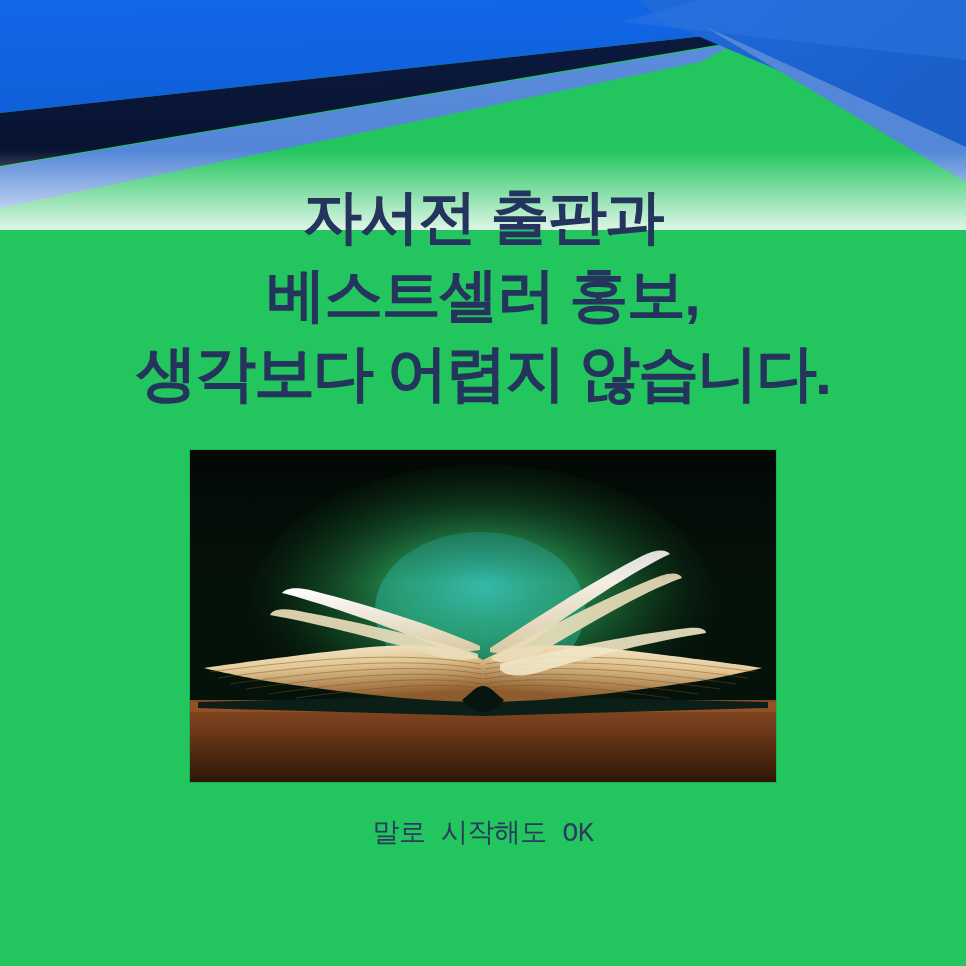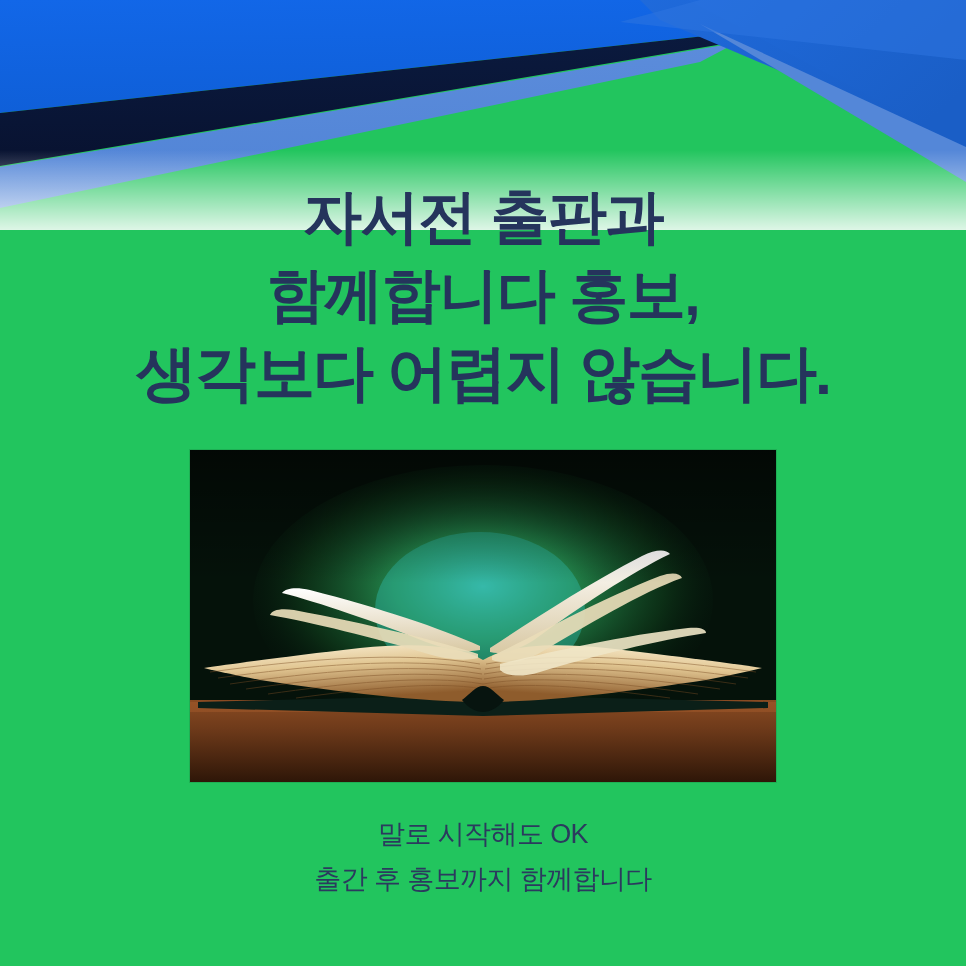--- a/index.html
+++ b/index.html
@@ -52,21 +52,21 @@
   #caption{
     position:absolute;
     left:0;top:812px;width:966px;
     text-align:center;
     color:#2b3a5e;
     font-size:27px;
     line-height:45px;
     letter-spacing:-0.6px;
     white-space:nowrap;
   }
-  #caption .cl{display:block;}
+  #caption .cl{display:block;font-family:Liberation Mono, monospace;}
 </style>
 </head>
 <body>
 
 <div id="card">
 
   <svg id="deco" viewBox="0 0 966 230" width="966" height="230" preserveAspectRatio="none">
     <defs>
       <linearGradient id="gBlue" x1="0" y1="0" x2="0.15" y2="1">
         <stop offset="0" stop-color="#1267e8"></stop>
@@ -105,21 +105,21 @@
     <path d="M 688 0 L 966 0 L 966 147 Z" fill="url(#gRight)"></path>
     <path d="M 966 147 L 966 182 L 700 24 Z" fill="#5487d8"></path>
 
     <path d="M 700 0 L 966 0 L 966 60 L 620 22 Z" fill="#2d74e0" opacity="0.55"></path>
 
     <rect x="0" y="150" width="966" height="80" fill="url(#gFade)" opacity="0.85"></rect>
   </svg>
 
   <div id="headline">
     <span class="hl hl1">자서전 출판과</span>
-    <span class="hl hl2">함께합니다 홍보,</span>
+    <span class="hl hl2">베스트셀러 홍보,</span>
     <span class="hl hl3">생각보다 어렵지 않습니다.</span>
   </div>
 
   <div id="photo-wrap">
     <svg id="photo" viewBox="0 0 586 332" width="586" height="332" preserveAspectRatio="none">
       <defs>
         <radialGradient id="glow" cx="0.5" cy="0.45" r="0.55">
           <stop offset="0" stop-color="#3fc2b4" stop-opacity="0.95"></stop>
           <stop offset="0.35" stop-color="#2aa05a" stop-opacity="0.80"></stop>
           <stop offset="0.72" stop-color="#11451f" stop-opacity="0.55"></stop>
@@ -198,16 +198,15 @@
 
       <path d="M 272 250 C 280 244 286 236 293 236 C 300 236 306 244 314 250
                C 308 258 300 262 293 262 C 286 262 278 258 272 250 Z" fill="#07140f"></path>
 
       <rect x="0" y="0" width="586" height="332" fill="url(#vign)"></rect>
     </svg>
   </div>
 
   <div id="caption">
     <span class="cl">말로 시작해도 OK</span>
-    <span class="cl">출간 후 홍보까지 함께합니다</span>
   </div>
 
 </div>
 
 </body></html>

